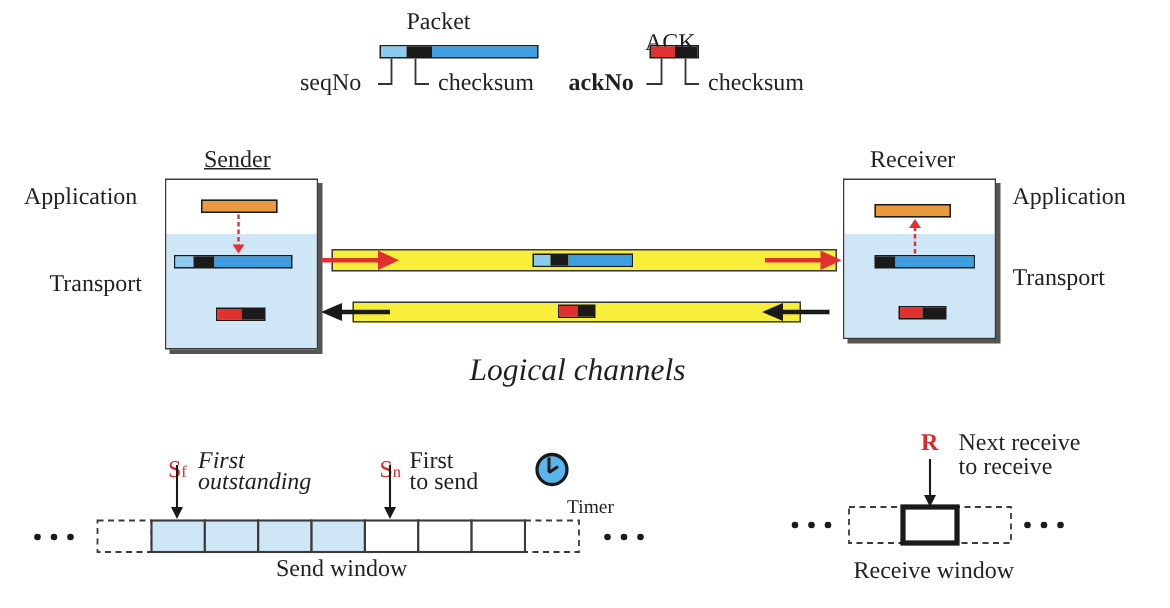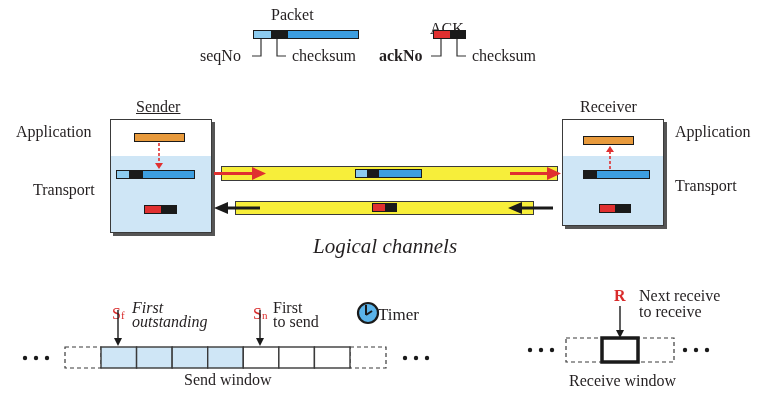--- a/index.html
+++ b/index.html
@@ -1,20 +1,20 @@
 <!DOCTYPE html>
 <html><head>
   <meta charset="utf-8">
   <style>
     html, body { margin: 0; padding: 0; background: #ffffff; }
     body { width: 780px; height: 405px; position: relative; overflow: hidden;
            font-family: "Liberation Serif", "DejaVu Serif", serif; color: #231f20; }
     .t { position: absolute; white-space: nowrap; line-height: 1; }
     .f16 { font-size: 16px; }
-    .f15 { font-size: 17px; }
+    .f15 { font-size: 13px; margin-top: 25px; }
     .f20 { font-size: 21px; font-style: italic; }
     .red { color: #d92b2b; }
     .seg { position: absolute; top: 0; height: 100%; }
     .pkt { position: absolute; border: 1px solid #1a1a1a; box-sizing: border-box; }
     .box { position: absolute; border: 1.5px solid #3a3a3a; box-sizing: border-box;
            box-shadow: 3px 3px 0 #555; background: #ffffff; }
     .box .app { position: absolute; left: 0; top: 0; right: 0; height: 36px;
                 border-bottom: 1.5px solid #3a3a3a; background: #ffffff; }
     .box .trn { position: absolute; left: 0; right: 0; bottom: 0; top: 36px; background: #cfe6f6; }
     .chan { position: absolute; background: #f7ee3a; border: 1px solid #3a3a3a; box-sizing: border-box; }

